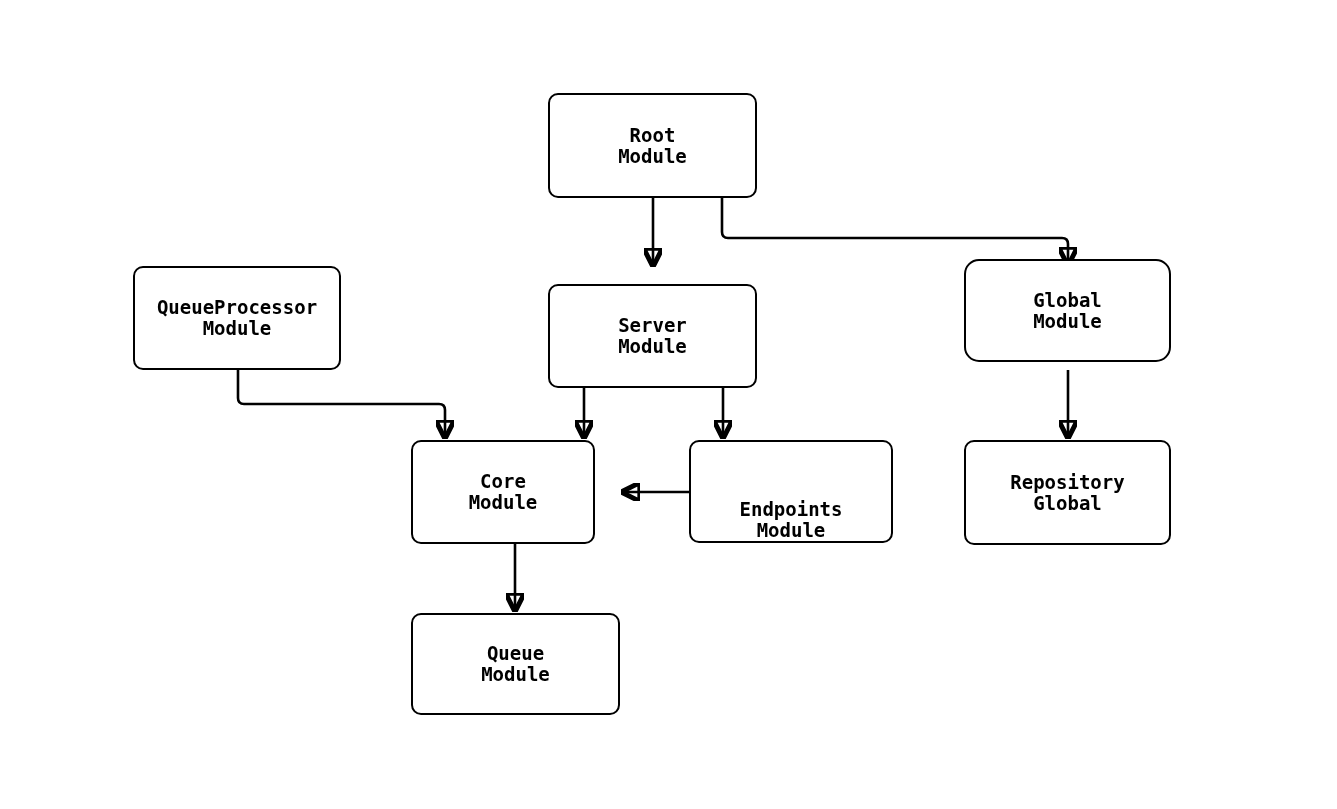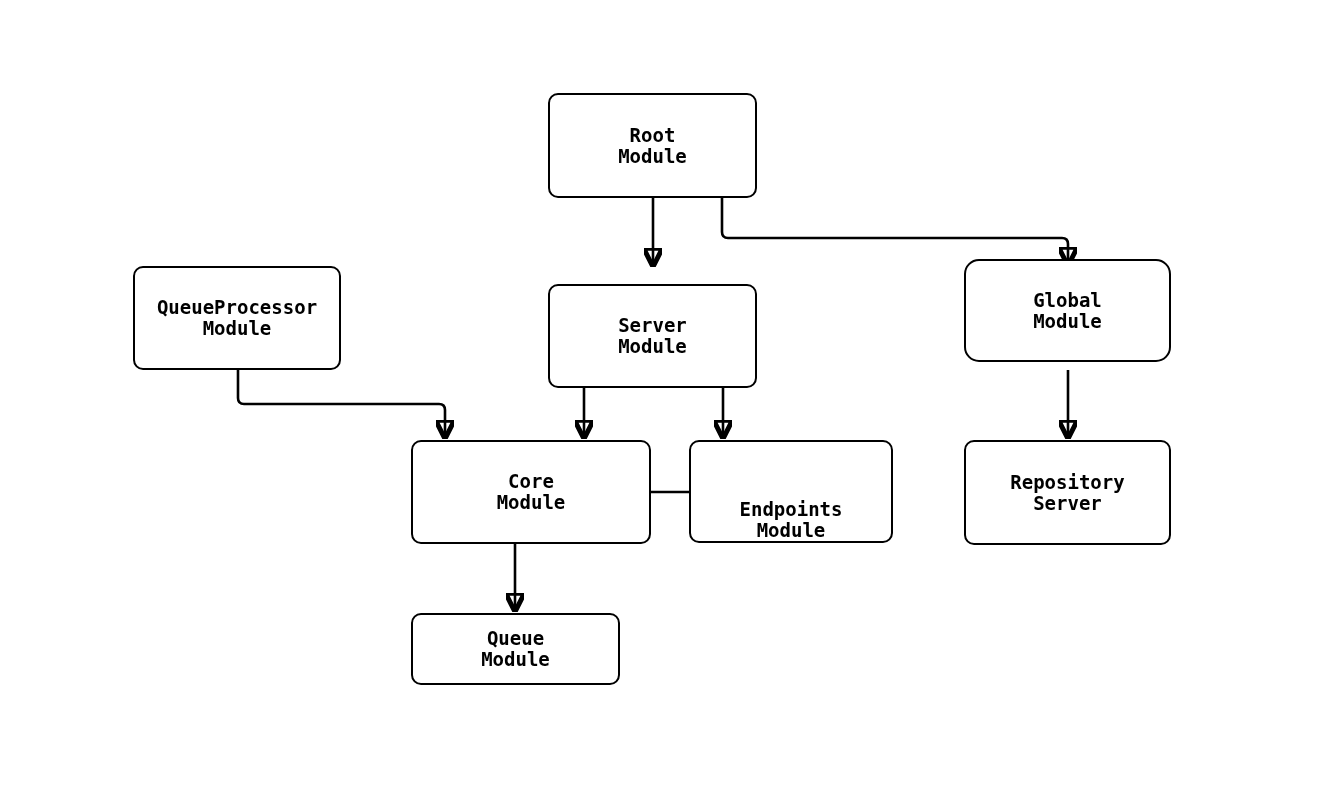--- a/index.html
+++ b/index.html
@@ -42,24 +42,24 @@
     font-size: 19px;
     font-weight: bold;
     line-height: 21px;
     color: #000000;
     white-space: pre-line;
   }
   .node-root           { left: 548px; top:  93px; width: 209px; height: 105px; }
   .node-server         { left: 548px; top: 284px; width: 209px; height: 104px; }
   .node-global         { left: 964px; top: 259px; width: 207px; height: 103px; border-radius: 15px; }
   .node-queueprocessor { left: 133px; top: 266px; width: 208px; height: 104px; }
-  .node-core           { left: 411px; top: 440px; width: 240px; height: 104px; }
+  .node-core           { left: 411px; top: 440px; width: 184px; height: 104px; }
   .node-endpoints      { left: 689px; top: 440px; width: 204px; height: 103px; align-items: flex-end; }
   .node-repository     { left: 964px; top: 440px; width: 207px; height: 105px; }
-  .node-queue          { left: 411px; top: 613px; width: 209px; height: 72px; }
+  .node-queue          { left: 411px; top: 613px; width: 209px; height: 102px; }
 </style>
 </head>
 <body>
 
 <div class="canvas">
 
   <svg class="edges" viewBox="0 0 1337 809" xmlns="http://www.w3.org/2000/svg">
     <defs>
       <marker id="arrowhead" viewBox="0 0 10 10" refX="9.5" refY="5" markerWidth="7.2" markerHeight="7.2" orient="auto-start-reverse">
         <path d="M 0 0 L 10 5 L 0 10 z" fill="#000000" stroke="none"></path>
@@ -100,21 +100,21 @@
 Module</div>
   </div>
 
   <div class="node node-endpoints">
     <div class="label">Endpoints
 Module</div>
   </div>
 
   <div class="node node-repository">
     <div class="label">Repository
-Server</div>
+Global</div>
   </div>
 
   <div class="node node-queue">
     <div class="label">Queue
 Module</div>
   </div>
 
 </div>
 
 </body></html>

